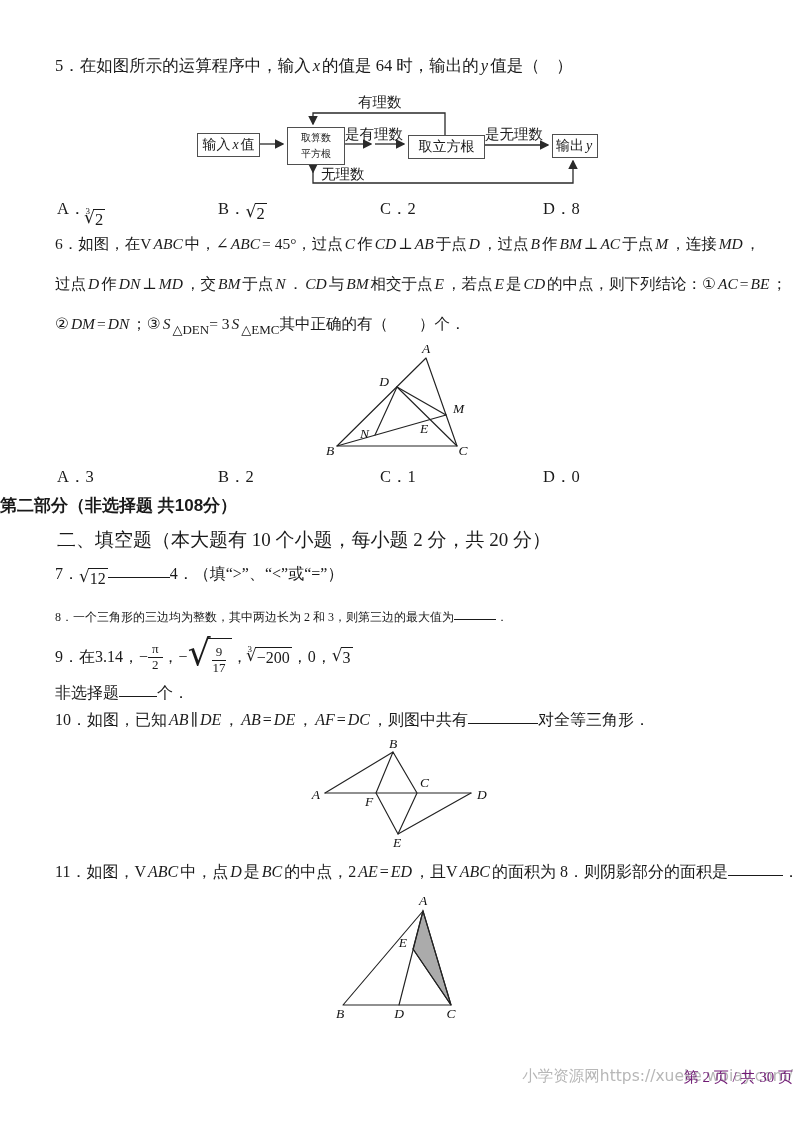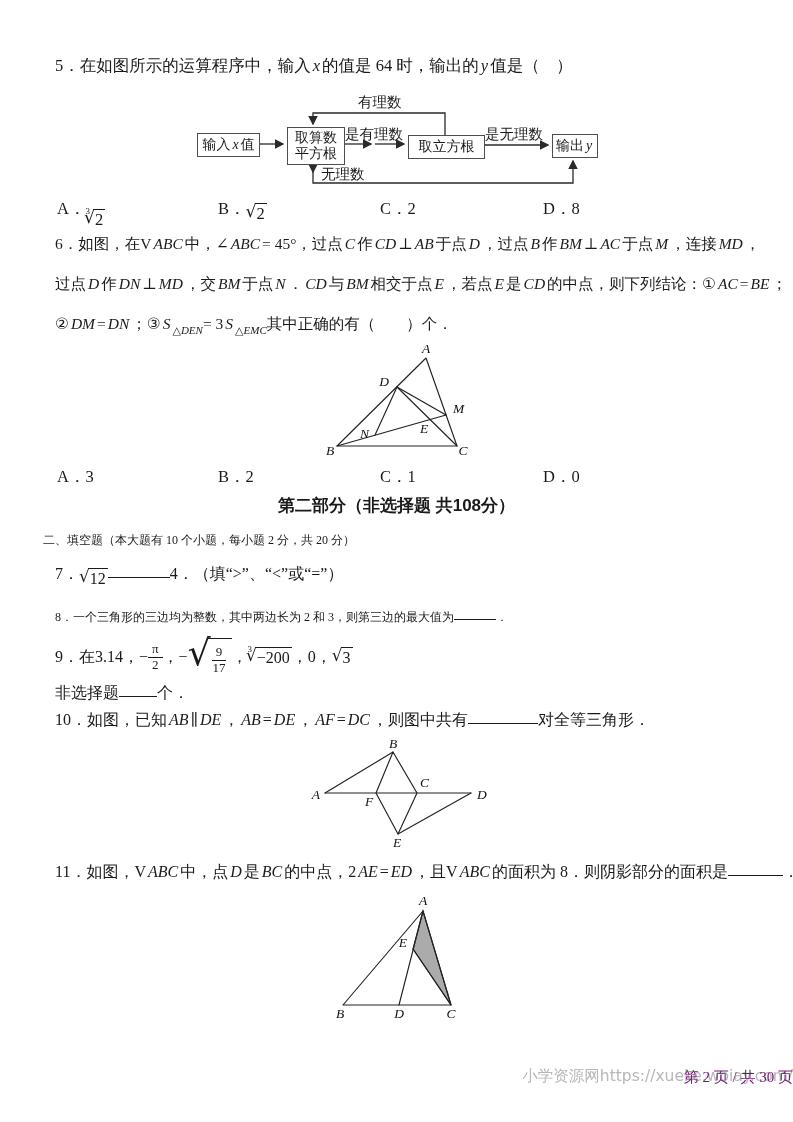--- a/index.html
+++ b/index.html
@@ -3,41 +3,41 @@
 <meta charset="utf-8">
 <style>
   html,body{margin:0;padding:0;background:#fff}
   body{width:793px;height:1122px;position:relative;overflow:hidden;
        font-family:"Liberation Serif","DejaVu Serif","DejaVu Sans",serif;color:#1a1a1a}
   .abs{position:absolute}
   .line{font-size:16.5px;line-height:24px;white-space:nowrap}
   .q6line{font-size:15.5px;line-height:40px;white-space:nowrap}
   .sg-t{white-space:pre}
   .sg-i{font-style:italic;white-space:pre;margin:0 2px}
-  .sg-sub{font-size:11px;font-style:italic;vertical-align:-5px;white-space:pre}
+  .sg-sub{font-size:13px;vertical-align:-5px;white-space:pre}
   .sg-blank{display:inline-block;height:3px;border-bottom:1.3px solid currentColor;vertical-align:1px}
   .frac{display:inline-flex;flex-direction:column;align-items:center;font-size:13px;line-height:1.15;font-style:normal}
   .frac .num{padding:0 4px;border-bottom:1.2px solid currentColor}
   .frac .den{padding:0 4px}
   .rad{display:inline-flex;align-items:flex-start;vertical-align:-3px;white-space:pre}
   .rad-sign{font-family:"DejaVu Sans",sans-serif;line-height:1;font-size:1.05em}
   .rad-body{border-top:1.3px solid currentColor;margin-left:-2px;padding:0 2px;line-height:1.2}
   .rad-idx{font-size:9px;position:relative;top:-3px;margin-right:-6px;z-index:2;font-style:normal}
   .radf .rad-sign{font-size:36px;margin-top:-3px}
   .radf .rad-body{margin-left:-4px;padding-top:2px}
   .mathflex{display:flex;align-items:center;white-space:nowrap;font-size:16px}
   .mathflex>span{flex:0 0 auto}
   .opt-row{left:0;width:793px;height:26px;font-size:16.5px}
   .opt{position:absolute;white-space:nowrap}
   .opt .sg-t,.opt .sg-i{white-space:pre}
   .fc-box{position:absolute;border:1.5px solid #4f4f4f;display:flex;flex-direction:column;
           align-items:center;justify-content:center;font-size:14px;line-height:16px;
           background:#fff;white-space:nowrap}
   .fc-label{position:absolute;font-size:14.5px;line-height:16px;white-space:nowrap}
-  .hdr{left:0;width:793px;text-align:center;font-family:"Liberation Sans","DejaVu Sans",sans-serif;
+  .hdr{left:0;width:793px;text-align:left;font-family:"Liberation Sans","DejaVu Sans",sans-serif;
        font-weight:bold;font-size:17px;line-height:26px}
   .figlabel{font-style:italic;font-size:13.5px;fill:#111;font-family:"Liberation Serif",serif}
   .figline{stroke:#222;stroke-width:1.15;fill:none;stroke-linecap:round;stroke-linejoin:round}
   .footer-wm{left:0;width:793px;text-align:right;color:#b7b7b7;
              font-family:"DejaVu Sans",sans-serif;font-size:15.5px;line-height:24px}
   .footer-pg{left:0;width:793px;text-align:right;color:#701a75;font-size:15px;line-height:24px}
 </style>
 </head>
 <body>
 
@@ -56,21 +56,21 @@
       <path d="M375,54 H404" marker-end="url(#ah)"></path>
       <path d="M483,55 H548" marker-end="url(#ah)"></path>
       <path d="M445,45 V23 H313 V34" marker-end="url(#ah)"></path>
       <path d="M313,74 V82" marker-end="url(#ah)"></path>
       <path d="M313,82 V93 H573 V71" marker-end="url(#ah)"></path>
     </g>
   </svg>
   <div class="fc-box" style="left:197px;top:43px;width:61px;height:22px">
       <span><span class="sg-t">输入</span><span class="sg-i">x</span><span class="sg-t">值</span></span>
     </div>
-  <div class="fc-box" style="left:287px;top:37px;width:56px;height:36px;font-size:14px">
+  <div class="fc-box" style="left:287px;top:37px;width:56px;height:36px;font-size:10px">
     <span>取算数</span>
     <span>平方根</span>
   </div>
   <div class="fc-box" style="left:408px;top:45px;width:75px;height:22px">
       <span>取立方根</span>
     </div>
   <div class="fc-box" style="left:552px;top:44px;width:44px;height:22px">
       <span><span class="sg-t">输出</span><span class="sg-i">y</span></span>
     </div>
   <div class="fc-label" style="left:345px;top:36px">是有理数</div>
@@ -110,21 +110,21 @@
 </svg>
 
 <div class="abs opt-row" style="top:466px">
   <span class="opt" style="left:57px"><span>A．</span><span><span class="sg-t">3</span></span></span>
   <span class="opt" style="left:218px"><span>B．</span><span><span class="sg-t">2</span></span></span>
   <span class="opt" style="left:380px"><span>C．</span><span><span class="sg-t">1</span></span></span>
   <span class="opt" style="left:543px"><span>D．</span><span><span class="sg-t">0</span></span></span>
 </div>
 
 <div class="abs hdr" style="top:493px">第二部分（非选择题 共108分）</div>
-<div class="abs line" style="top:528px;left:43px;font-size:12px"><span class="sg-t">二、填空题（本大题有 10 个小题，每小题 2 分，共 20 分）</span></div>
+<div class="abs line" style="top:528px;left:57px;font-size:19px"><span class="sg-t">二、填空题（本大题有 10 个小题，每小题 2 分，共 20 分）</span></div>
 
 <div class="abs line" style="top:562px;left:55px;font-size:16px"><span class="sg-t">7．</span><span class="rad"><span class="rad-sign">√</span><span class="rad-body">12</span></span><span class="sg-blank" style="width: 62px;"></span><span class="sg-t">4．（填“&gt;”、“&lt;”或“=”）</span></div>
 <div class="abs line" style="top:605px;left:55px;font-size:12px"><span class="sg-t">8．一个三角形的三边均为整数，其中两边长为 2 和 3，则第三边的最大值为</span><span class="sg-blank" style="width: 42px;"></span><span class="sg-t">．</span></div>
 
 <div class="abs mathflex" style="top:632px;left:55px;height:50px">
     <span class="sg-t">9．在3.14，−</span>
     <span class="frac">
       <span class="num">π</span>
       <span class="den">2</span>
     </span>

